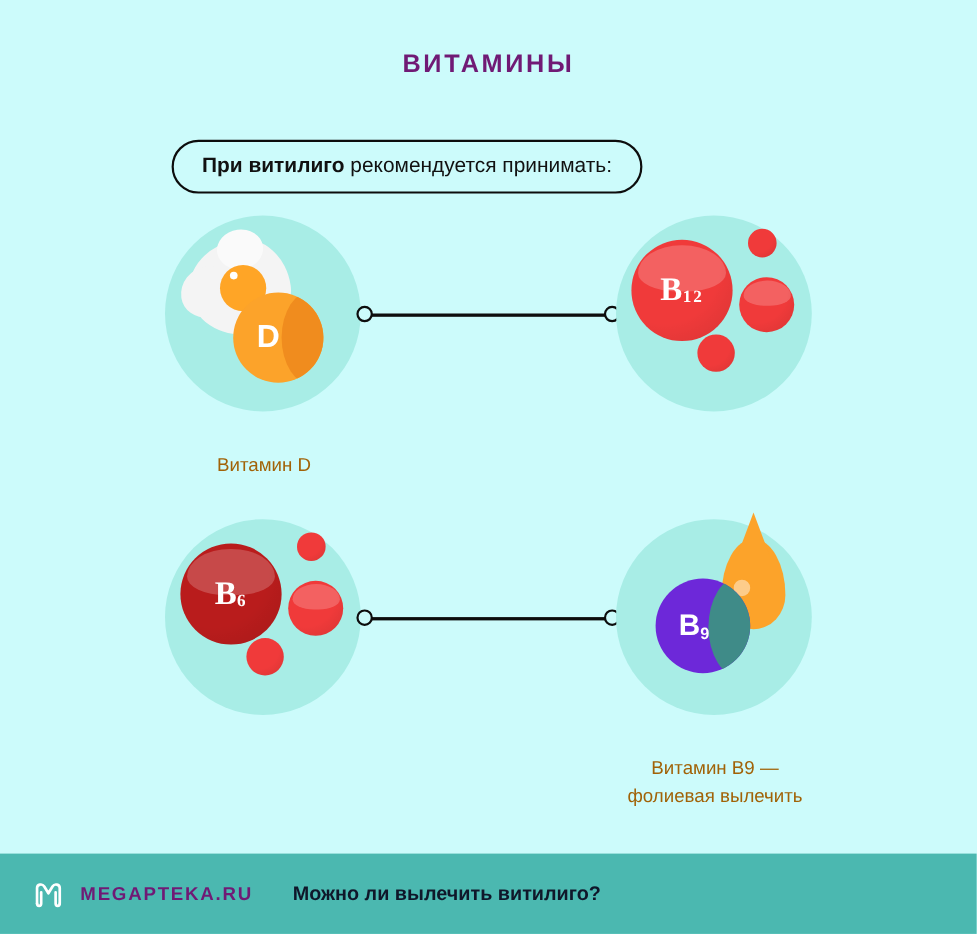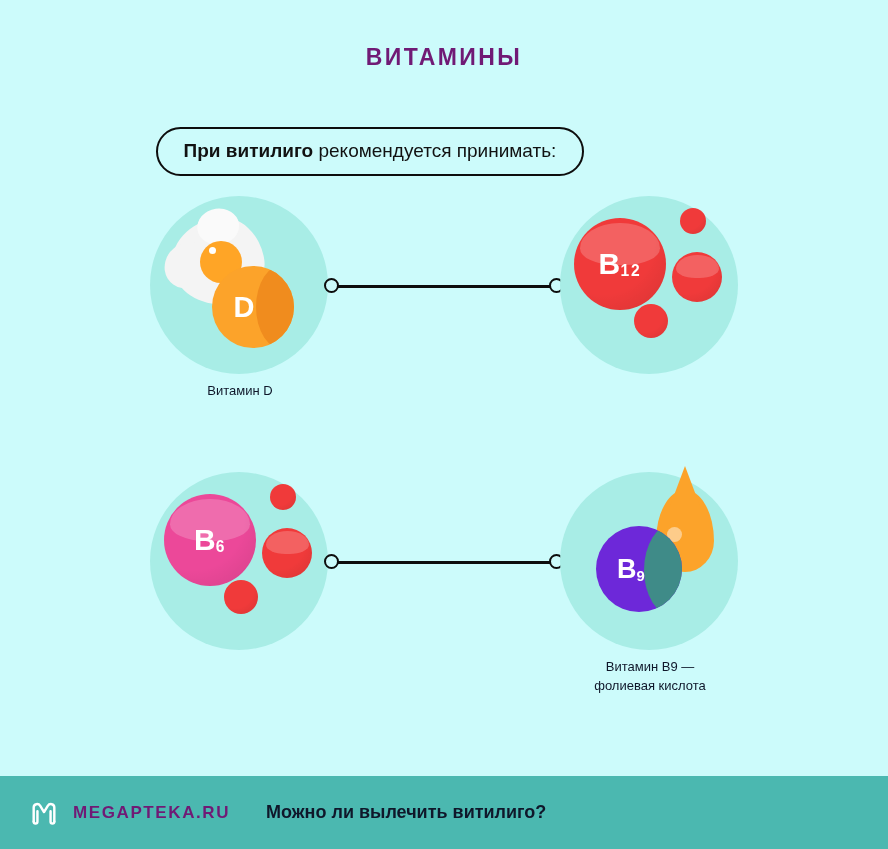--- a/index.html
+++ b/index.html
@@ -77,24 +77,24 @@
     border-radius: 50%;
     background: #A8EDE6;
     position: relative;
     margin: 0 auto;
     overflow: visible;
   }
   .cell.left  .disc { margin: 0 0 0 88px; }
   .cell.right .disc { margin: 0 0 0 94px; }
 
   .caption {
-    margin-top: 8px;
+    margin-top: 37px;
     text-align: center;
-    font-size: 13px;
-    color: #0f172a;
+    font-size: 17px;
+    color: #a16207;
     line-height: 1.45;
   }
   .cell.left  .caption { width: 360px; margin-left: -2px; }
   .cell.right .caption { width: 372px; margin-left: -2px; }
 
   
   .connector {
     position: absolute;
     height: 16px;
     top: 82px;
@@ -144,20 +144,21 @@
   }
   .sphere-label {
     position: absolute;
     left: 0; right: 0; top: 50%;
     transform: translateY(-50%);
     text-align: center;
     color: #ffffff;
     font-weight: bold;
     line-height: 1;
     white-space: nowrap;
+    font-family: Liberation Serif, serif;
   }
   .sphere-label .sub {
     font-size: 0.52em;
     letter-spacing: 0.12em;
     vertical-align: baseline;
     position: relative;
     top: 0.16em;
     left: 0.02em;
   }
 
@@ -396,21 +397,21 @@
         </div>
       </div>
     </div>
 
   </div>
 
   <div class="row">
 
     <div class="cell left">
       <div class="disc">
-        <div class="sphere" style="left:14px; top:22px; width:92px; height:92px; background:#ec4899;">
+        <div class="sphere" style="left:14px; top:22px; width:92px; height:92px; background:#b91c1c;">
           <div class="gloss"></div>
           <div class="shade"></div>
           <div class="sphere-label" style="font-size:30px;"><span>B</span><span class="sub">6</span></div>
         </div>
         <div class="sphere" style="left:120px; top:12px; width:26px; height:26px; background:#F03A3A;">
           <div class="shade"></div>
         </div>
         <div class="sphere" style="left:112px; top:56px; width:50px; height:50px; background:#F03A3A;">
           <div class="gloss"></div>
           <div class="shade"></div>
@@ -432,21 +433,21 @@
         <div class="droplet">
           <div class="hl"></div>
         </div>
         <div class="teal-disc">
           <div class="crescent"></div>
           <div class="tlabel"><span>B</span><span class="sub">9</span></div>
         </div>
       </div>
       <div class="caption">
         <div>Витамин B9 —</div>
-        <div>фолиевая кислота</div>
+        <div>фолиевая вылечить</div>
       </div>
     </div>
 
   </div>
 </div>
 
 <div class="footer">
   <svg class="logo" viewBox="0 0 32 32">
     <path d="M5 25 L5 10 C5 6.2 10 5.3 12 8.4 L16 15 L20 8.4 C22 5.3 27 6.2 27 10 L27 25" fill="none" stroke="#ffffff" stroke-width="2.6" stroke-linecap="round" stroke-linejoin="round"></path>
     <path d="M5 25 C5 28 9 28 9 25 L9 14" fill="none" stroke="#ffffff" stroke-width="2.6" stroke-linecap="round"></path>

